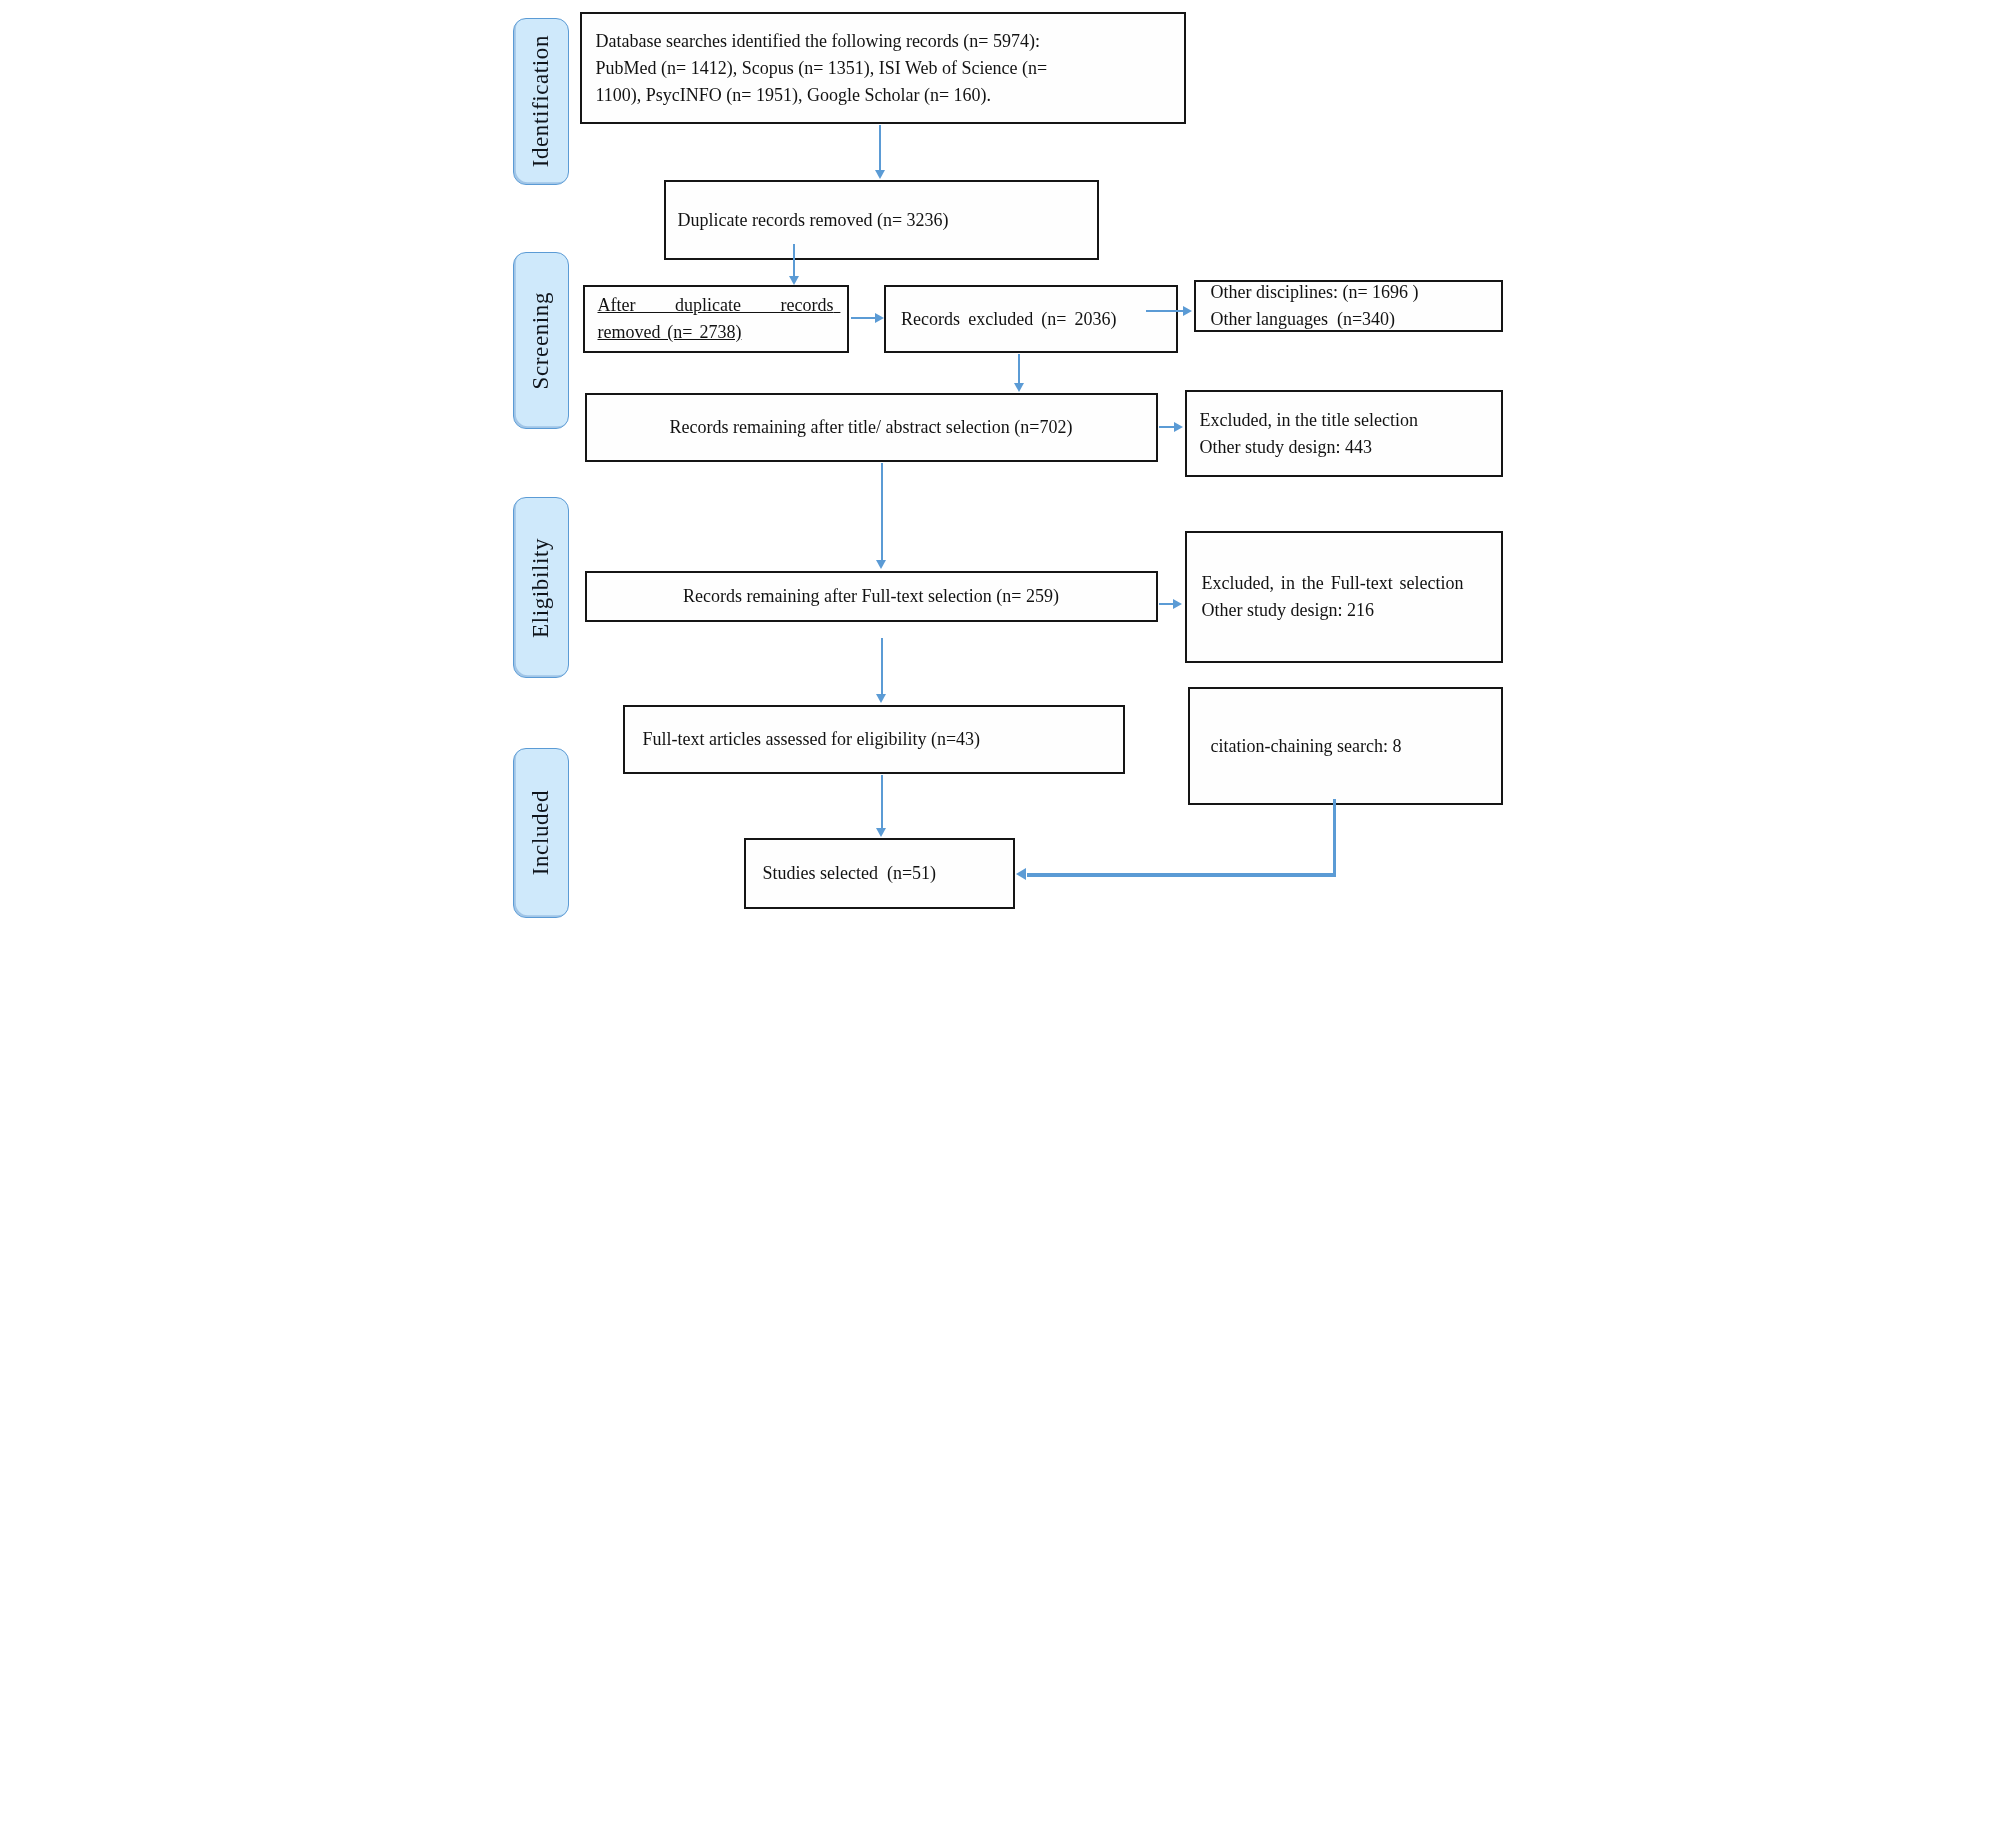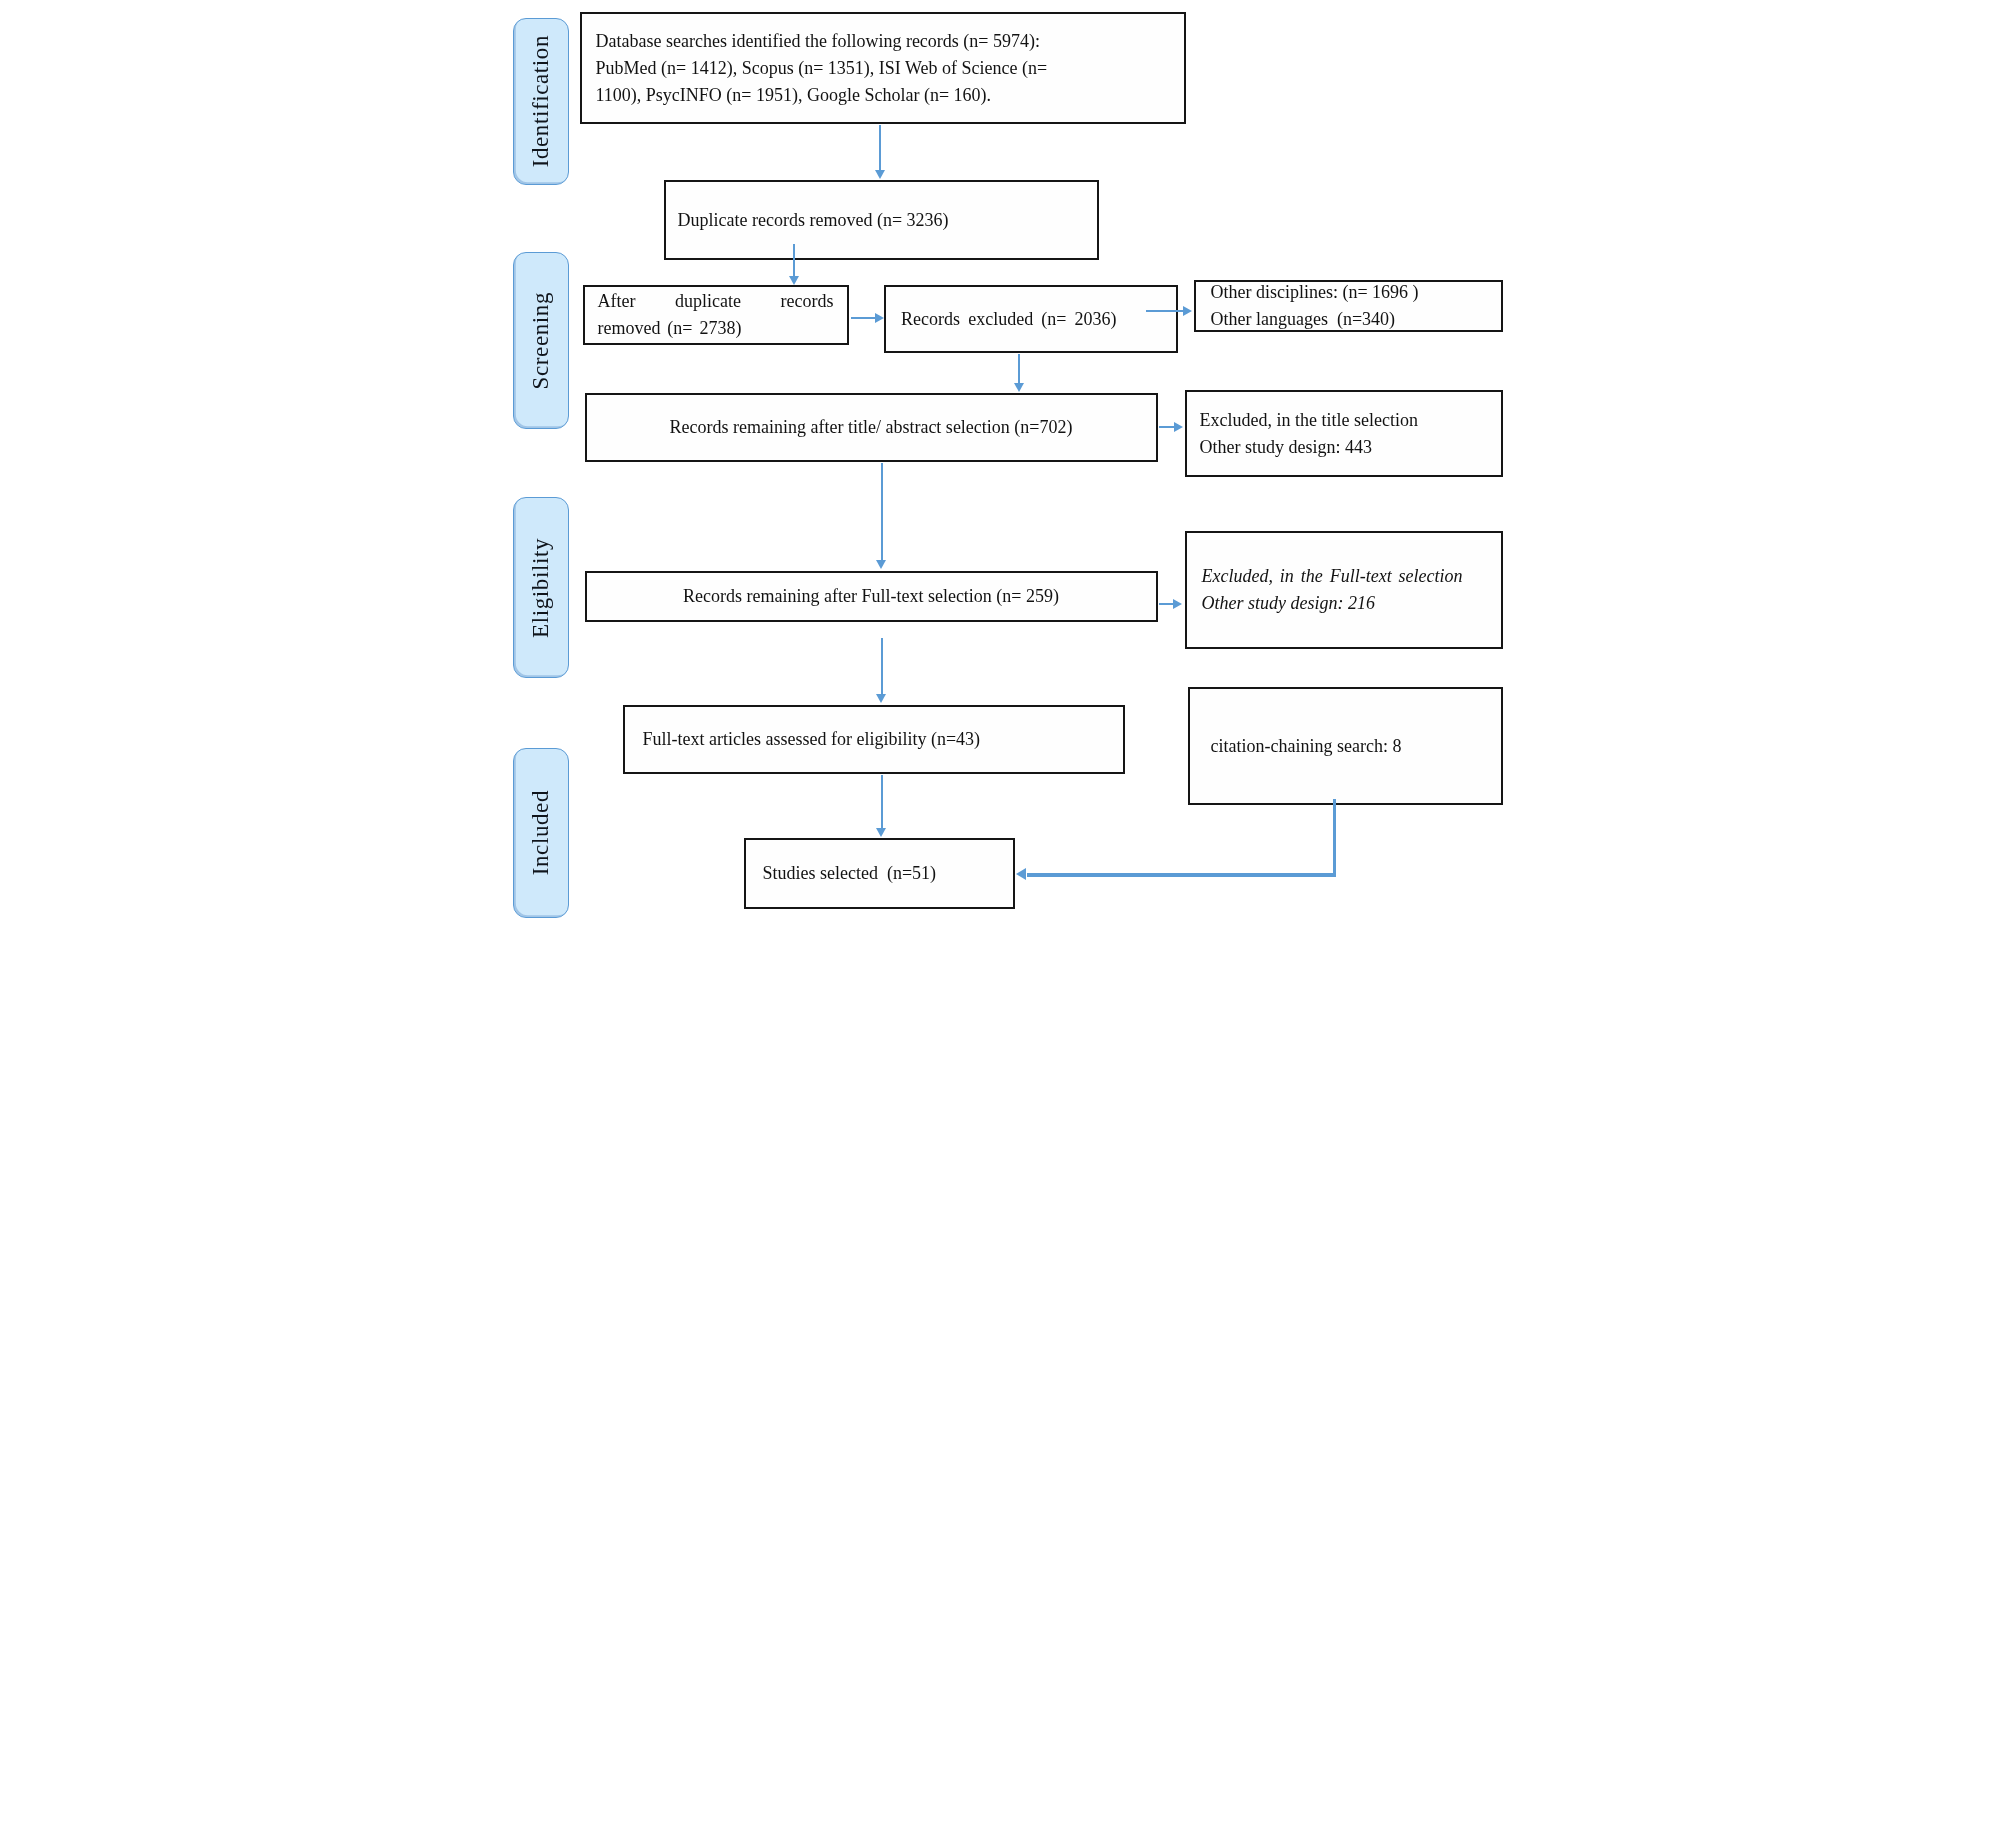--- a/index.html
+++ b/index.html
@@ -104,21 +104,21 @@
   <div class="box" style="left:76px;top:12px;width:606px;height:112px;padding:0 14px;">
     <div class="txt">Database searches identified the following records (n= 5974):
 PubMed (n= 1412), Scopus (n= 1351), ISI Web of Science (n=
 1100), PsycINFO (n= 1951), Google Scholar (n= 160).</div>
   </div>
 
   <div class="box" style="left:160px;top:180px;width:435px;height:80px;padding:0 12px;">
     <div class="txt">Duplicate records removed (n= 3236)</div>
   </div>
 
-  <div class="box" style="left:79px;top:285px;width:266px;height:60px;padding:0 13px;">
+  <div class="box" style="left:79px;top:285px;width:266px;height:68px;padding:0 13px;text-decoration:underline;">
     <div class="txt justify-text ws4">After duplicate records removed (n= 2738)</div>
   </div>
 
   <div class="box" style="left:380px;top:285px;width:294px;height:68px;padding:0 15.6px;">
     <div class="txt justify-text ws6">Records excluded (n= 2036)</div>
   </div>
 
   <div class="box" style="left:690px;top:280px;width:309px;height:52px;padding:16px 15px;">
     <div class="txt">Other disciplines: (n= 1696 )
 Other languages  (n=340)</div>
@@ -130,21 +130,21 @@
 
   <div class="box" style="left:681px;top:390px;width:318px;height:87px;padding:0 13px;">
     <div class="txt">Excluded, in the title selection
 Other study design: 443</div>
   </div>
 
   <div class="box" style="left:81px;top:571px;width:573px;height:51px;padding:0 12px;">
     <div class="txt center-text">Records remaining after Full-text selection (n= 259)</div>
   </div>
 
-  <div class="box" style="left:681px;top:531px;width:318px;height:118px;padding:10px 15px;font-style:italic;">
+  <div class="box" style="left:681px;top:531px;width:318px;height:132px;padding:10px 15px;">
     <div class="txt justify-text ws4">Excluded, in the Full-text selection</div>
     <div class="txt">Other study design: 216</div>
   </div>
 
   <div class="box" style="left:119px;top:705px;width:502px;height:69px;padding:12px 18px;">
     <div class="txt">Full-text articles assessed for eligibility (n=43)</div>
   </div>
 
   <div class="box" style="left:684px;top:680px;width:315px;height:118px;padding:0 21px;margin-top:7px;">
     <div class="txt">citation-chaining search: 8</div>

